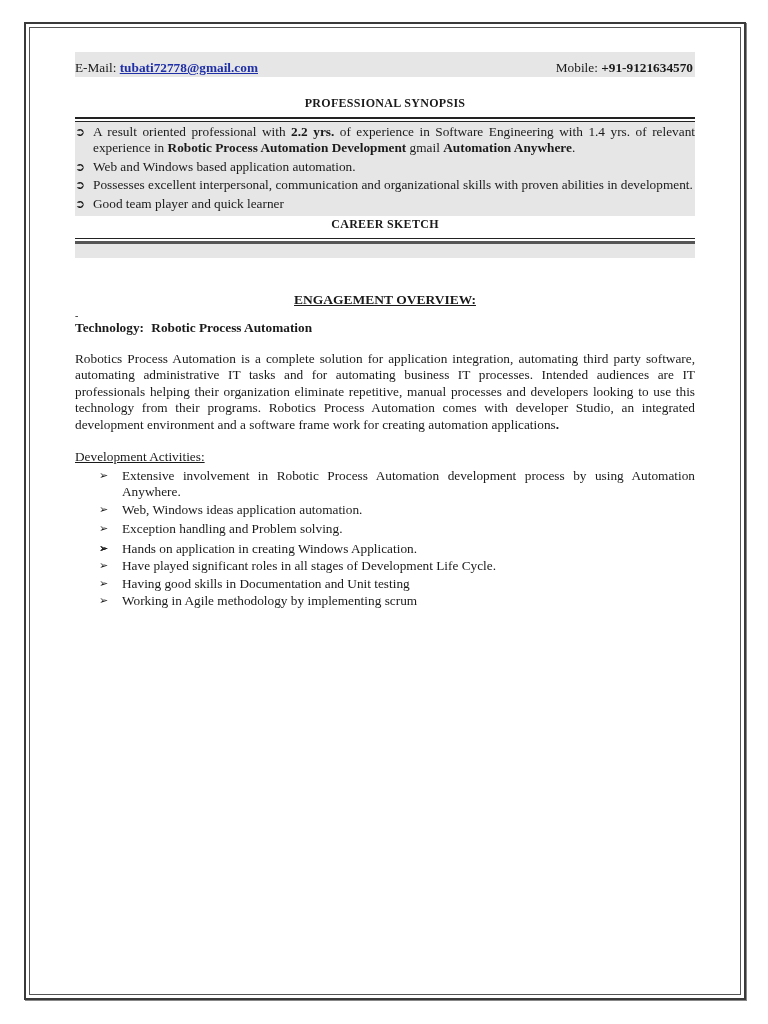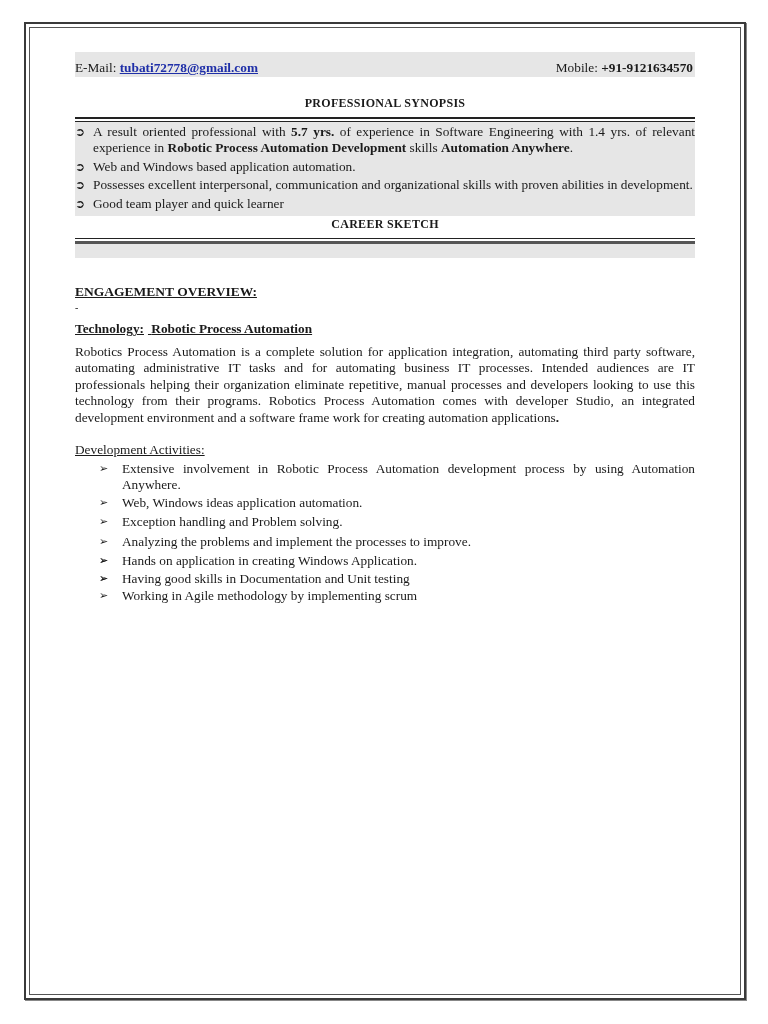--- a/index.html
+++ b/index.html
@@ -39,26 +39,26 @@
   .synopsis-list { list-style: none; margin: 0; padding: 0; }
   .synopsis-list li {
     position: relative; padding-left: 18px; text-align: justify; margin-bottom: 2px;
   }
   .synopsis-list li .bullet {
     position: absolute; left: 0; top: 0; font-size: 12px; font-family: "DejaVu Sans", sans-serif;
   }
   .title-career { margin-top: 0; }
   .career-band { background: #e6e6e6; height: 14px; border-top: 3px solid #555; margin-top: 2px; }
   .engagement-heading {
-    margin-top: 26px; font-weight: bold; text-decoration: underline; font-size: 13.5px;
+    margin-top: 34px; font-weight: bold; text-decoration: underline; font-size: 13.5px; text-align: center;
   }
   .dash { margin-top: 4px; height: 8px; font-size: 10px; line-height: 8px; }
-  .tech-line { font-weight: bold; margin-top: 9px; text-decoration: underline; }
+  .tech-line { font-weight: bold; margin-top: 0px; }
   .tech-line .gap { display: inline-block; width: 4px; }
-  .overview-para { margin-top: 6px; text-align: justify; }
+  .overview-para { margin-top: 14px; text-align: justify; }
   .overview-para .period { font-weight: bold; }
   .dev-heading { margin-top: 16px; font-weight: normal; text-decoration: underline; }
   .dev-list { list-style: none; margin: 2px 0 0 0; padding: 0; }
   .dev-list li {
     position: relative; padding-left: 47px; text-align: justify; margin-bottom: 1px;
   }
   .dev-list li .bullet {
     position: absolute; left: 24px; top: 0; font-size: 11px; font-family: "DejaVu Sans", sans-serif;
   }
   .dev-list li.sp { margin-bottom: 3px; }
@@ -81,21 +81,21 @@
       <span class="mobile-value">+91-9121634570</span>
     </span>
   </div>
 
   <div class="section-title title-synopsis">PROFESSIONAL SYNOPSIS</div>
   <div class="rule-double"></div>
   <div class="rule-double2"></div>
 
   <div class="synopsis-box">
     <ul class="synopsis-list" id="synopsis-list">
-        <li><span class="bullet">➲</span><span>A result oriented professional with </span><b>5.7 yrs.</b><span> of experience in Software Engineering with 1.4 yrs. of relevant experience in </span><b>Robotic Process Automation Development</b><span> skills </span><b>Automation Anywhere</b><span>.</span></li>
+        <li><span class="bullet">➲</span><span>A result oriented professional with </span><b>2.2 yrs.</b><span> of experience in Software Engineering with 1.4 yrs. of relevant experience in </span><b>Robotic Process Automation Development</b><span> gmail </span><b>Automation Anywhere</b><span>.</span></li>
         <li><span class="bullet">➲</span><span>Web and Windows based application automation.</span></li>
         <li><span class="bullet">➲</span><span>Possesses excellent interpersonal, communication and organizational skills with proven abilities in development.</span></li>
         <li><span class="bullet">➲</span><span>Good team player and quick learner</span></li>
       </ul>
   </div>
 
   <div class="section-title title-career">CAREER SKETCH</div>
   <div class="rule-double" style="border-top-width:1px;"></div>
   <div class="career-band"></div>
 
@@ -106,21 +106,21 @@
     <span>Robotic Process Automation</span>
   </div>
 
   <div class="overview-para"><span>Robotics Process Automation is a complete solution for application integration, automating third party software, automating administrative IT tasks and for automating business IT processes. Intended audiences are IT professionals helping their organization eliminate repetitive, manual processes and developers looking to use this technology from their programs. Robotics Process Automation comes with developer Studio, an integrated development environment and a software frame work for creating automation applications</span><span class="period">.</span></div>
 
   <div class="dev-heading">Development Activities:</div>
   <ul class="dev-list" id="dev-list">
       <li><span class="bullet">➢</span><span>Extensive involvement in Robotic Process Automation development process by using Automation Anywhere.</span></li>
       <li class="sp"><span class="bullet">➢</span><span>Web, Windows ideas application automation.</span></li>
       <li class="sp"><span class="bullet">➢</span><span>Exception handling and Problem solving.</span></li>
-      <li class="sp"><span class="bullet">➢</span><span>Analyzing the problems and implement the processes to improve.</span></li>
+      <li class="sp"><span class="bullet">➢</span></li>
       <li class="sp"><span class="bullet">➢</span></li>
       <li><span class="bullet">➢</span><span>Hands on application in creating Windows Application.</span></li>
-      <li><span class="bullet">➢</span></li>
+      <li><span class="bullet">➢</span><span>Have played significant roles in all stages of Development Life Cycle.</span></li>
       <li><span class="bullet">➢</span><span>Having good skills in Documentation and Unit testing</span></li>
       <li><span class="bullet">➢</span><span>Working in Agile methodology by implementing scrum</span></li>
     </ul>
 
 </div>
 
 </body></html>

